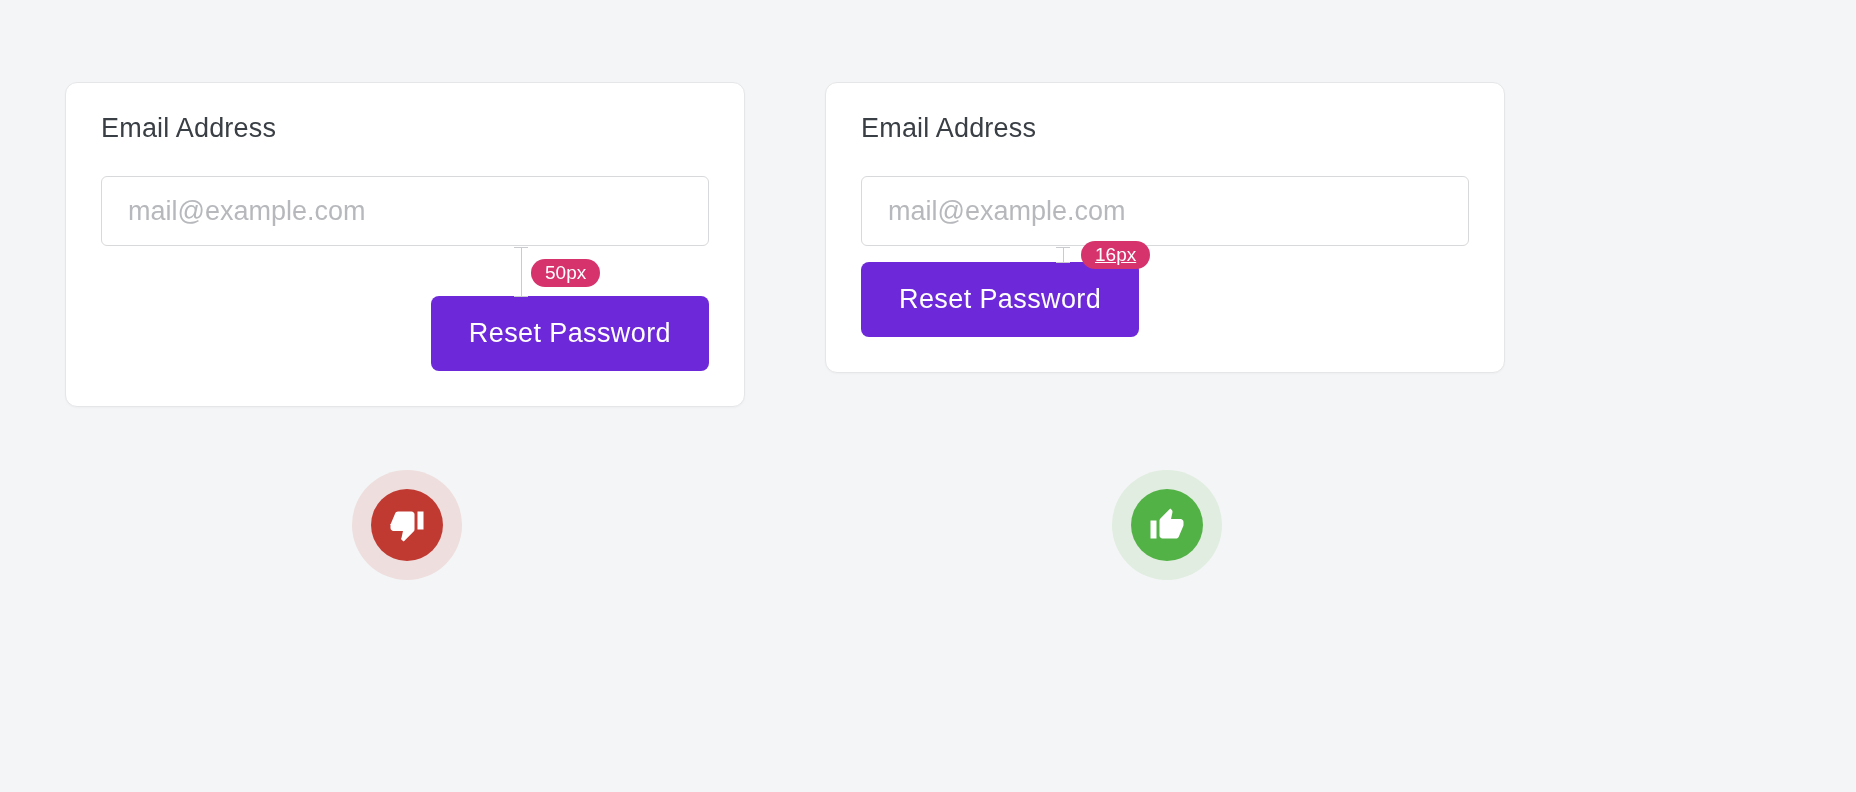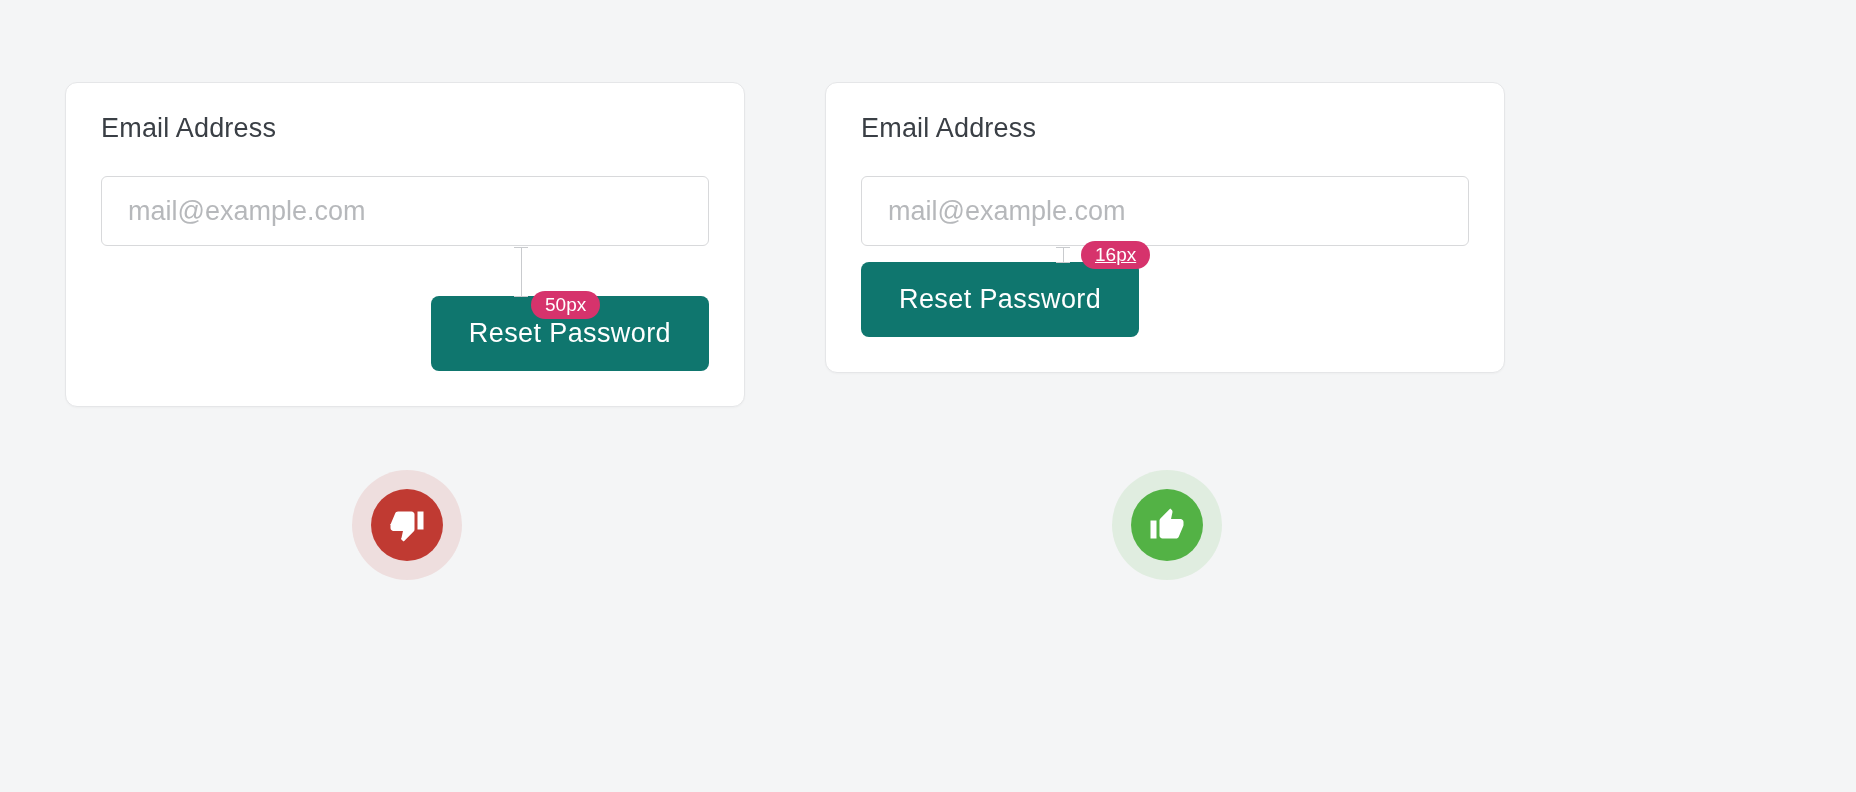--- a/index.html
+++ b/index.html
@@ -34,21 +34,21 @@
     border: 1.5px solid #d8d9db;
     border-radius: 6px;
     padding: 0 26px;
     font-size: 27px;
     color: #333;
     background: #fff;
   }
   .text-input::placeholder { color: #b6b8bb; }
 
   .btn {
-    background: #0f766e;
+    background: #6d28d9;
     color: #ffffff;
     font-size: 27px;
     letter-spacing: 0.4px;
     border: none;
     border-radius: 8px;
     padding: 22px 38px;
     cursor: pointer;
   }
   .btn-row-right { display: flex; justify-content: flex-end; }
   .btn-row-left  { display: flex; justify-content: flex-start; }
@@ -113,21 +113,21 @@
   <input class="text-input" type="text" placeholder="mail@example.com" style="">
   <div class="btn-row-right gap-50">
     <button class="btn">Reset Password</button>
   </div>
   
   <div class="guide" style="left:448px; top:164px; height:50px;">
     <div class="guide-cap"></div>
     <div class="guide-line"></div>
     <div class="guide-cap"></div>
   </div>
-  <div class="pill" style="left:465px; top:176px;margin-top:32px;">50px</div>
+  <div class="pill" style="left:465px; top:176px;">50px</div>
 </div>
 
 <div class="panel panel-right">
   <div class="field-label">Email Address</div>
   <input class="text-input" type="text" placeholder="mail@example.com" style="">
   <div class="btn-row-left gap-16">
     <button class="btn">Reset Password</button>
   </div>
   
   <div class="guide" style="left:230px; top:164px; height:16px;">

